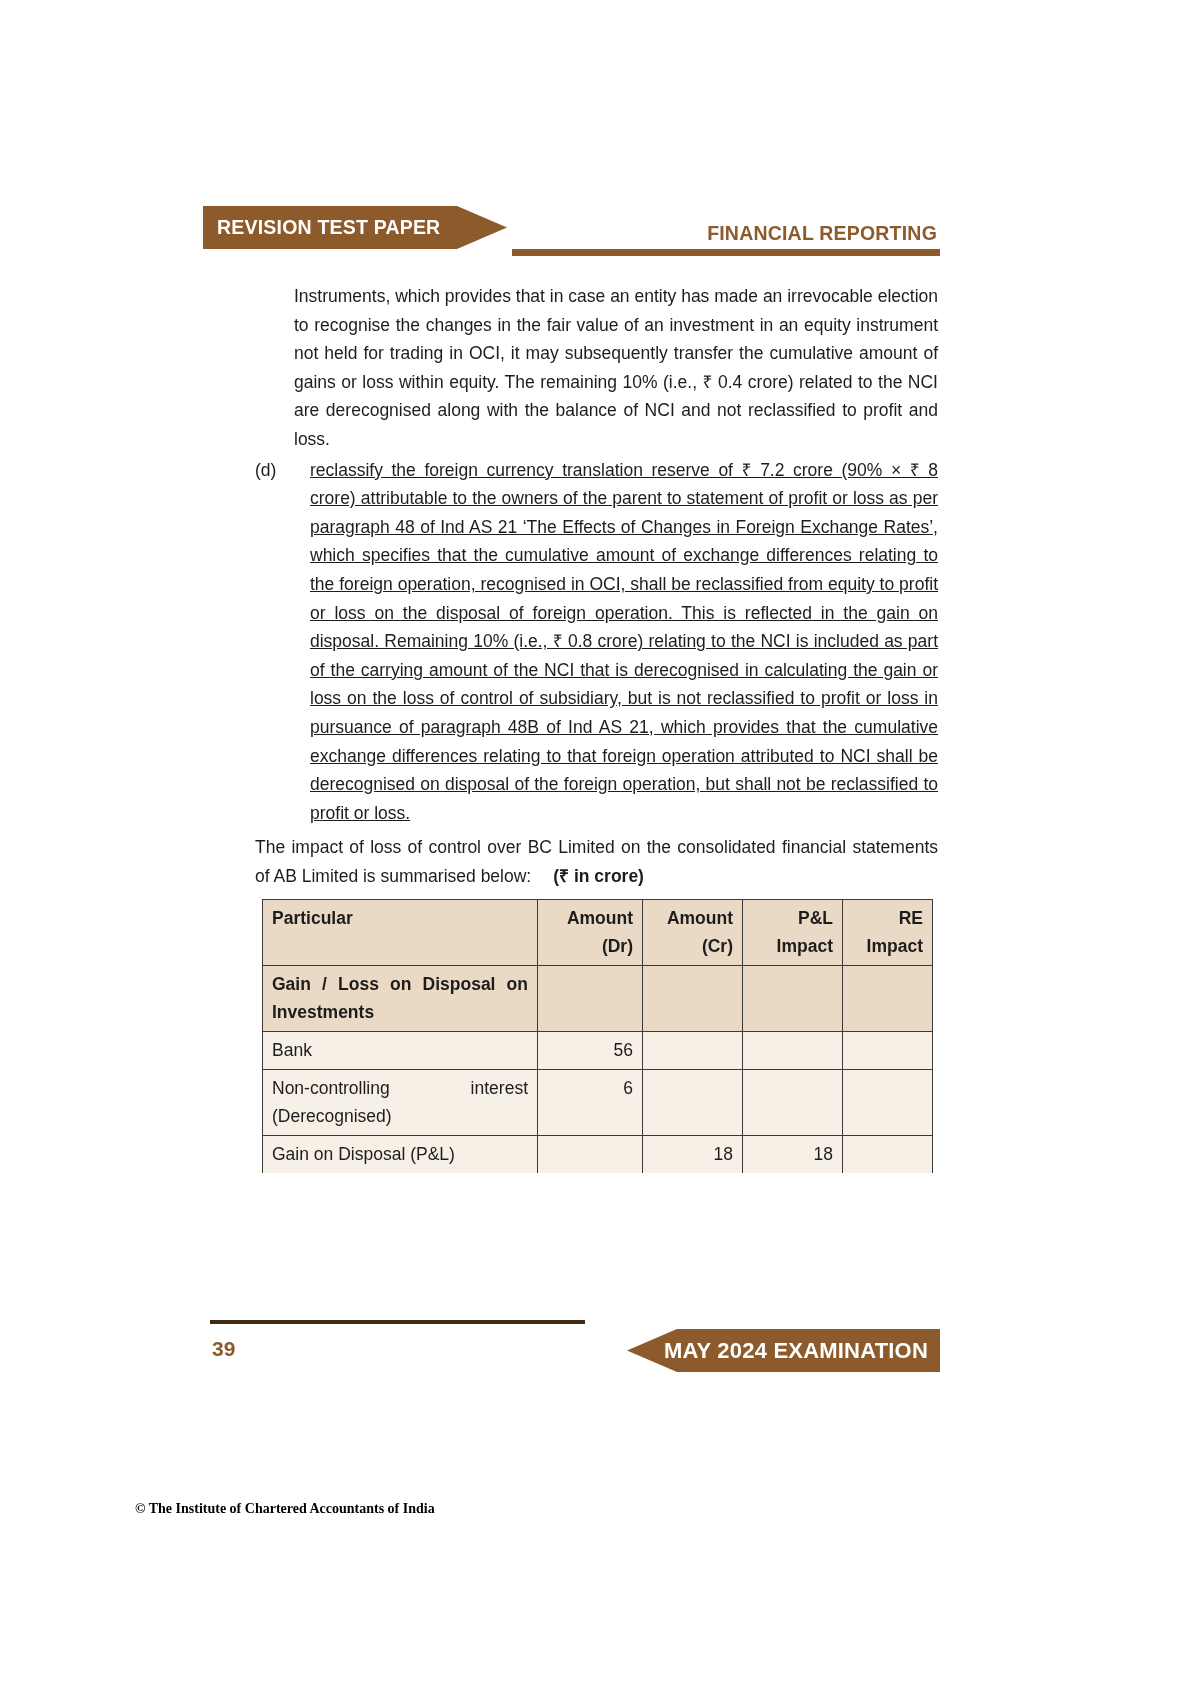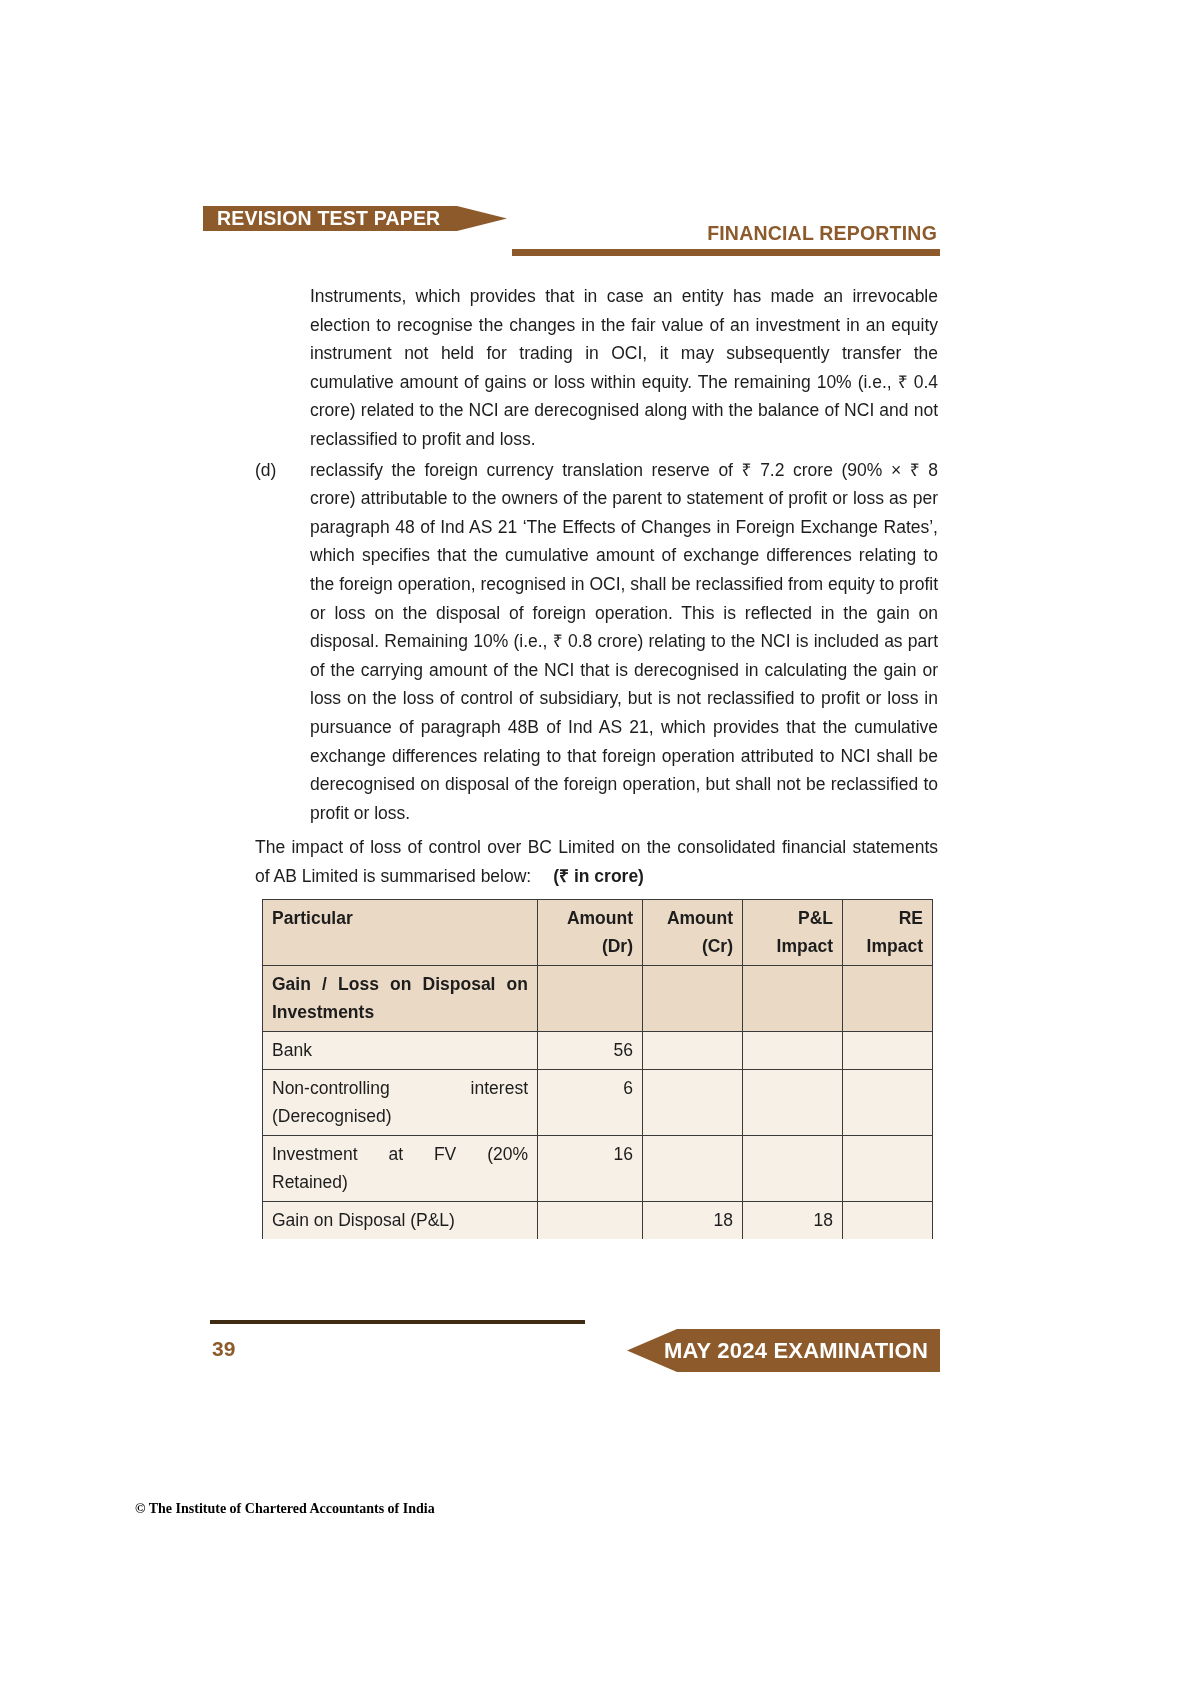--- a/index.html
+++ b/index.html
@@ -16,44 +16,44 @@
     width:1191px;height:1684px;
     margin:0 auto;
     background:#ffffff;
     font-family:"Liberation Sans", sans-serif;
     color:var(--ink);
     overflow:hidden;
   }
   
   .top-banner{
     position:absolute;left:203px;top:206px;
-    width:304px;height:25px;
+    width:304px;height:43px;
     background:var(--brown);
     clip-path:polygon(0 0, calc(100% - 50px) 0, 100% 50%, calc(100% - 50px) 100%, 0 100%);
     display:flex;align-items:center;
     padding-left:14px;
     color:#fff;font-size:19.5px;font-weight:bold;letter-spacing:.2px;
   }
   .subject{
     position:absolute;right:254px;top:222px;
     color:var(--brown);font-size:19.5px;font-weight:bold;letter-spacing:.2px;
   }
   .subject-bar{
     position:absolute;left:512px;top:249px;width:428px;height:7px;
     background:var(--brown);
   }
   
   .content{
     position:absolute;left:255px;top:282px;width:683px;
     font-size:17.5px;line-height:28.6px;text-align:justify;
   }
-  .para-indent{margin-left:55px;}
+  .para-indent{margin-left:39px;}
   .item{display:flex;margin-top:2px;}
   .item-label{flex:0 0 55px;}
-  .item-text{flex:1;}
+  .item-text{flex:1;text-decoration:underline;}
   .summary{margin-top:6px;}
   .unit-label{font-weight:bold;padding-left:22px;white-space:nowrap;}
   
   .table-wrap{margin:9px 0 0 7px;width:670px;}
   table{border-collapse:collapse;width:100%;table-layout:fixed;padding-left:24px;}
   col.c-part{width:275px;}
   col.c-dr{width:105px;}
   col.c-cr{width:100px;}
   col.c-pl{width:100px;}
   col.c-re{width:90px;}
@@ -155,27 +155,20 @@
             <td class="num"></td>
             <td class="num"></td>
           </tr>
           <tr>
             <td class="part">Non-controlling interest (Derecognised)</td>
             <td class="num">6</td>
             <td class="num"></td>
             <td class="num"></td>
             <td class="num"></td>
           </tr>
-          <tr>
-            <td class="part">Investment at FV (20% Retained)</td>
-            <td class="num">16</td>
-            <td class="num"></td>
-            <td class="num"></td>
-            <td class="num"></td>
-          </tr>
           <tr class="last-row">
             <td class="part">Gain on Disposal (P&amp;L)</td>
             <td class="num"></td>
             <td class="num">18</td>
             <td class="num">18</td>
             <td class="num"></td>
           </tr>
         </tbody>
       </table>
     </div>

